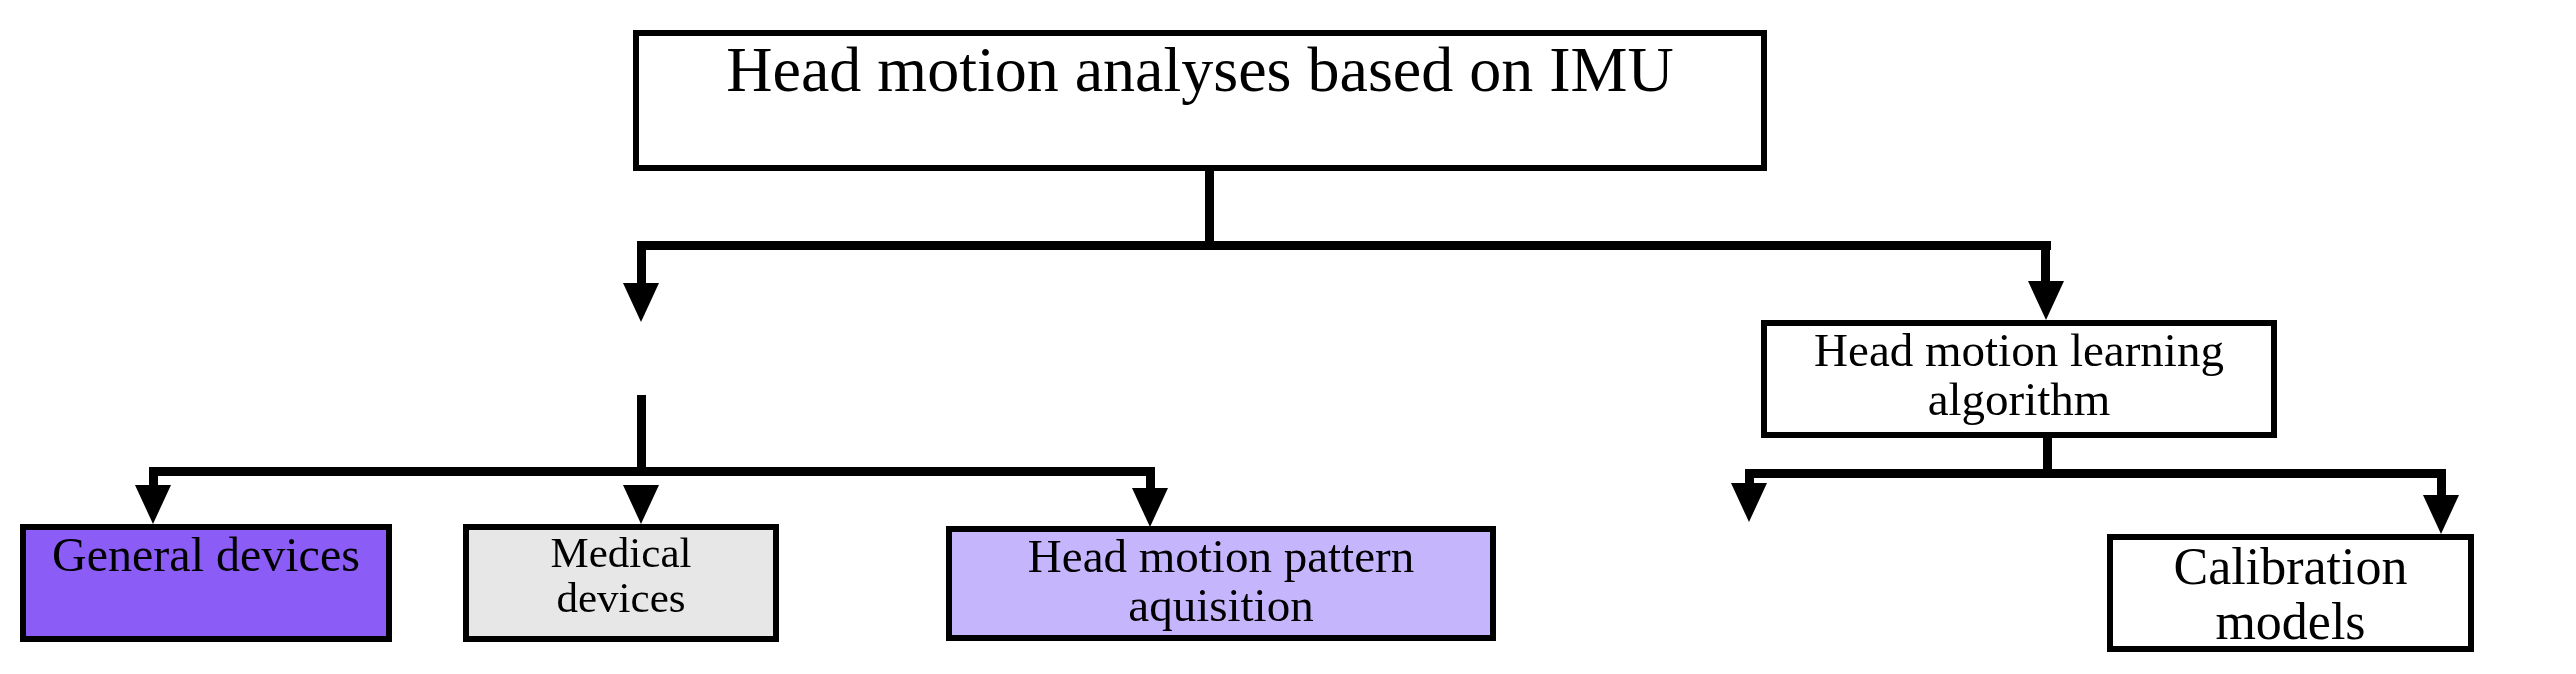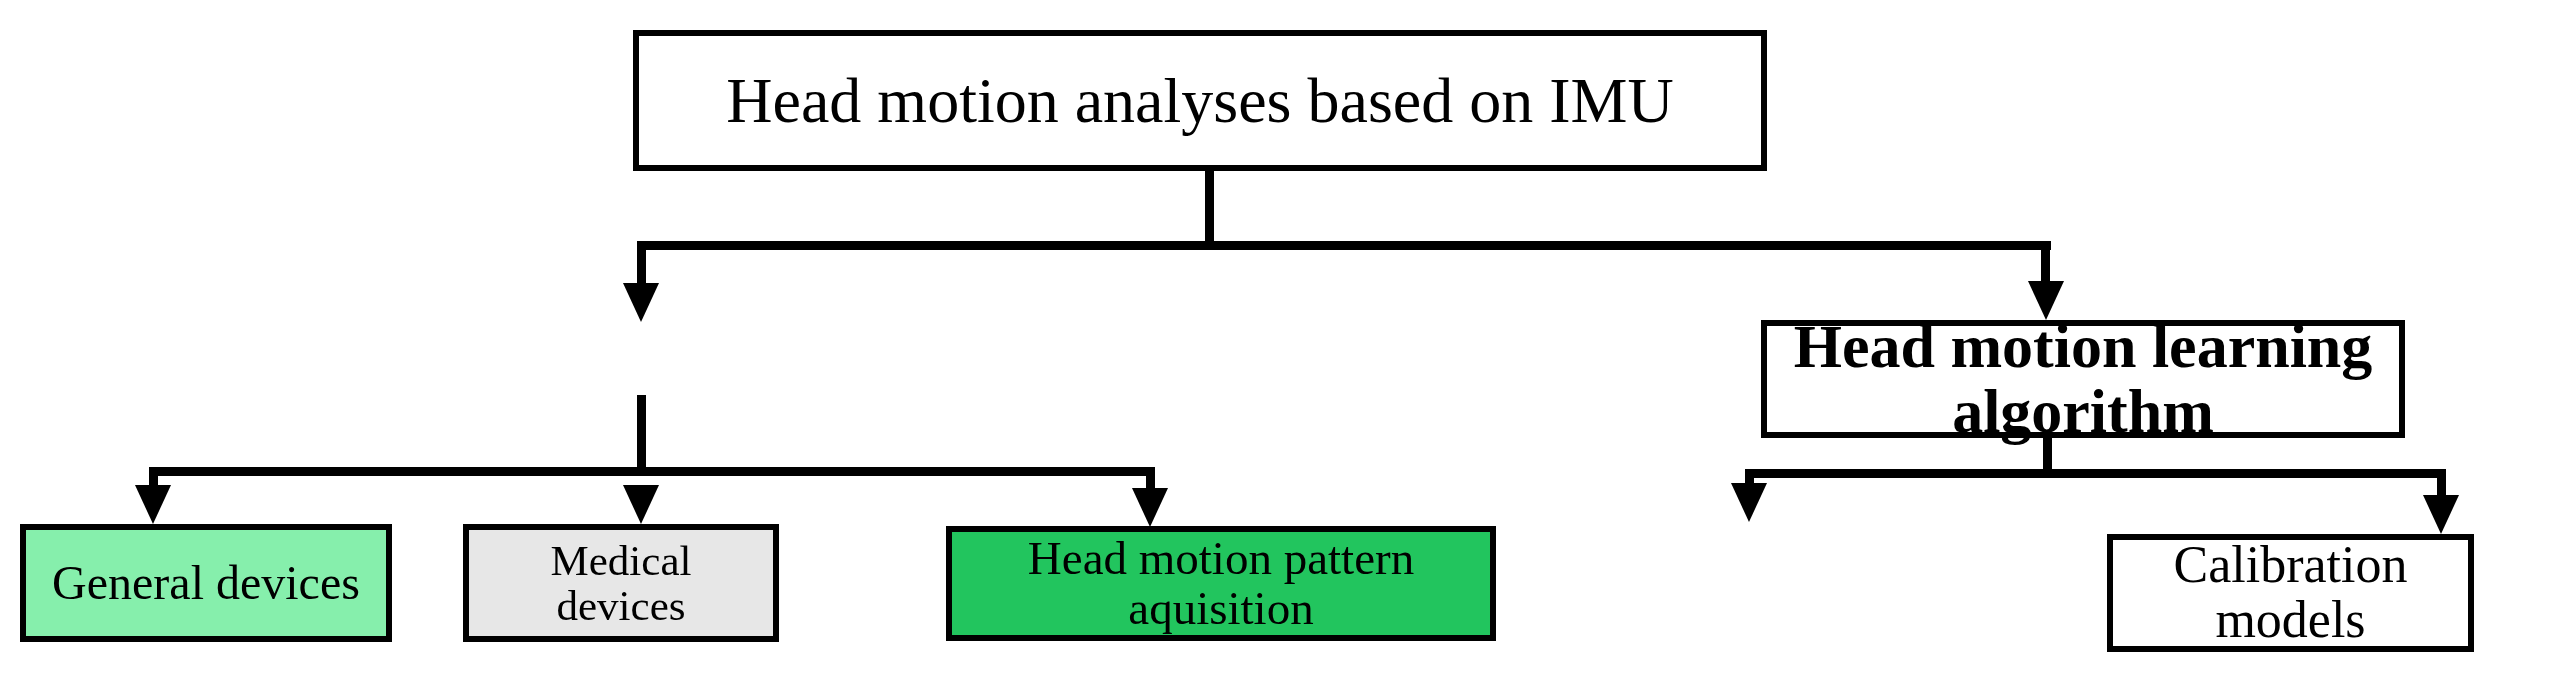--- a/index.html
+++ b/index.html
@@ -10,32 +10,32 @@
     background: #ffffff;
     font-family: "Liberation Serif", "DejaVu Serif", serif;
     color: #000000;
   }
   .node {
     position: absolute;
     box-sizing: border-box;
     border: 6px solid #000000;
     background: #ffffff;
     display: flex;
-    align-items: center;
+    align-items: flex-start;
     justify-content: center;
     text-align: center;
     line-height: 1.05;
     padding: 0 23px;
   }
   .node.gray { background: #e7e7e7; }
 
   
   #node-root           { left: 633px;  top: 30px;  width: 1134px; height: 141px; font-size: 64px; }
   #node-device         { left: 340px;  top: 322px; width: 603px;  height: 75px; font-size: 47px; }
-  #node-learning       { left: 1761px; top: 320px; width: 644px;  height: 118px; font-size: 62px; font-weight: bold; }
+  #node-learning       { left: 1761px; top: 320px; width: 516px;  height: 118px; font-size: 47px; }
   #node-general        { left: 20px;   top: 524px; width: 372px;  height: 118px; font-size: 48px; }
   #node-medical        { left: 463px;  top: 524px; width: 316px;  height: 118px; font-size: 43px; }
   #node-pattern        { left: 946px; top: 526px; width: 550px;  height: 115px; font-size: 47px; }
   #node-classification { left: 1578px; top: 522px; width: 447px;  height: 116px; font-size: 48px; }
   #node-calibration    { left: 2107px; top: 534px; width: 367px;  height: 118px; font-size: 52px; }
 
   
   .line { position: absolute; background: #000000; }
   #c-stem-root      { left: 1205px; top: 168px; width: 8.7px;   height: 82px; }
   #c-hline-top      { left: 637px;  top: 241px; width: 1414px; height: 8.7px; }
@@ -94,29 +94,29 @@
 
   <div class="node" id="node-root" style="background: rgb(255, 255, 255);">
     <span>Head motion analyses based on IMU</span>
   </div>
 
 
   <div class="node" id="node-learning" style="background: rgb(255, 255, 255);">
     <span>Head motion learning algorithm</span>
   </div>
 
-  <div class="node gray" id="node-general" style="background: #86efac;">
+  <div class="node gray" id="node-general" style="background: #8b5cf6;">
     <span>General devices</span>
   </div>
 
   <div class="node gray" id="node-medical" style="background: rgb(231, 231, 231);">
     <span>Medical devices</span>
   </div>
 
-  <div class="node gray" id="node-pattern" style="background: #22c55e;">
+  <div class="node gray" id="node-pattern" style="background: #c4b5fd;">
     <span>Head motion pattern aquisition</span>
   </div>
 
 
   <div class="node" id="node-calibration" style="background: rgb(255, 255, 255);">
     <span>Calibration models</span>
   </div>
 
 </div>
 

